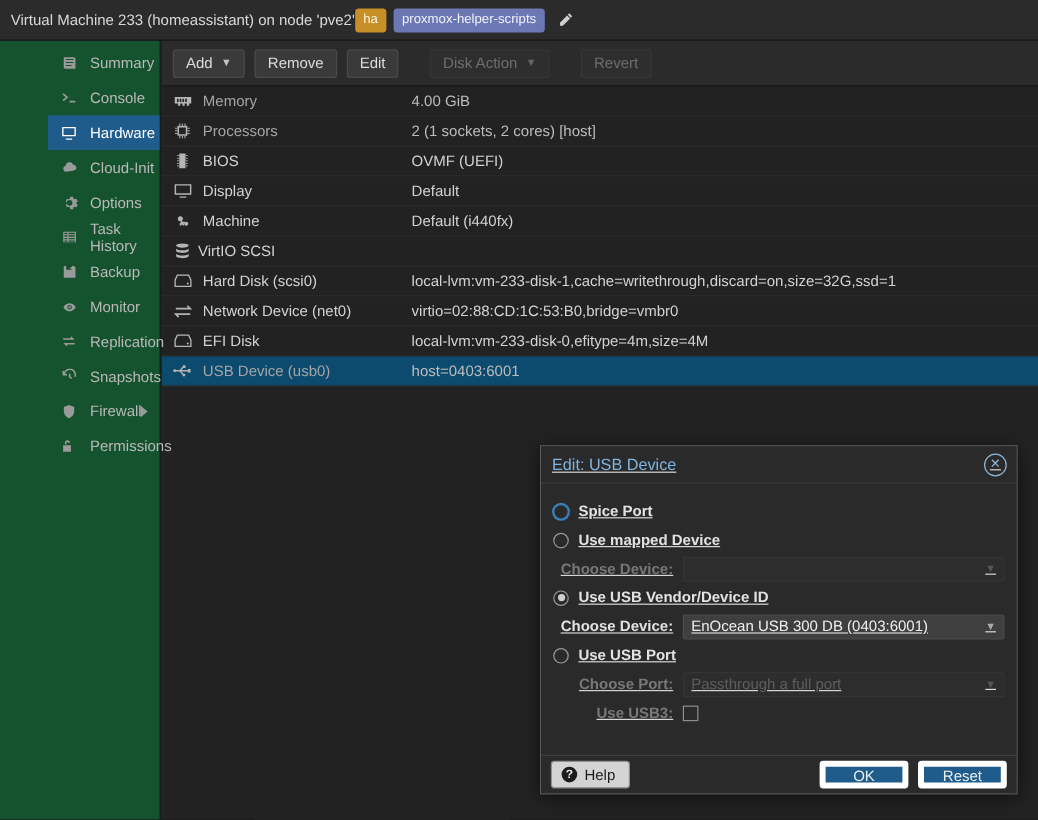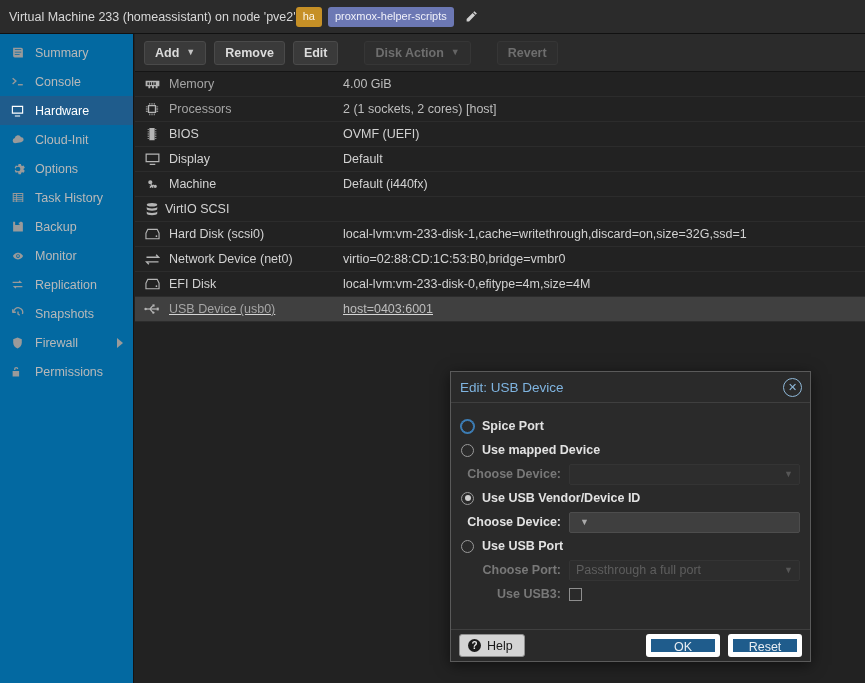--- a/index.html
+++ b/index.html
@@ -60,24 +60,25 @@
     width: 15px; height: 15px;
     display: flex; align-items: center; justify-content: center;
     cursor: pointer;
   }
 
   
   .sidebar {
     position: absolute;
     left: 0; top: 34px;
     width: 134px; height: 649px;
-    background: #0369a1;
+    background: #14532d;
     border-right: 1px solid #141414;
     box-sizing: border-box;
     padding-top: 4px;
+    padding-left: 40px;
   }
   .side-item {
     position: relative;
     height: 29px;
     display: flex;
     align-items: center;
     padding-left: 9px;
     box-sizing: border-box;
     color: #b9b9b9;
     font-size: 12.5px;
@@ -122,21 +123,20 @@
     border-radius: 3px;
     color: #dcdcdc;
     font-size: 12.5px;
     font-family: "Liberation Sans", sans-serif;
     padding: 0 10px;
     display: inline-flex;
     align-items: center;
     gap: 7px;
     cursor: pointer;
     white-space: nowrap;
-    font-weight: bold;
   }
   .tb-btn.disabled {
     color: #6e6e6e;
     border-color: #363636;
     background: #2e2e2e;
     cursor: default;
   }
   .tb-gap { width: 10px; }
   .caret { font-size: 9px; line-height: 1; opacity: .85; }
 
@@ -147,21 +147,21 @@
     width: 730px;
   }
   .hw-row {
     height: 25px;
     display: flex;
     align-items: center;
     border-bottom: 1px solid #2c2c2c;
     box-sizing: border-box;
     cursor: pointer;
   }
-  .hw-row.selected { background: #404040; text-decoration: underline; }
+  .hw-row.selected { background: #0c4a6e; }
   .hw-icon {
     width: 26px;
     flex: 0 0 26px;
     display: flex; align-items: center; justify-content: center;
     margin-left: 4px;
     color: #b5b5b5;
   }
   .hw-key {
     flex: 0 0 178px;
     color: #d2d2d2;
@@ -177,25 +177,26 @@
     font-size: 12.5px;
     white-space: nowrap;
     overflow: hidden;
   }
   .hw-val.dim { color: #bdbdbd; }
 
   
   .modal {
     position: absolute;
     left: 450px; top: 371px;
-    width: 361px; height: 291px;
+    width: 398px; height: 291px;
     background: #2a2a2a;
     border: 1px solid #5a5a5a;
     box-sizing: border-box;
     box-shadow: 0 3px 14px rgba(0,0,0,.55);
+    text-decoration: underline;
   }
   .modal-head {
     height: 31px;
     background: #2a2a2a;
     border-bottom: 1px solid #3f3f3f;
     display: flex;
     align-items: center;
     padding: 0 8px 0 9px;
     box-sizing: border-box;
   }
@@ -663,20 +664,21 @@
       </div>
 
       <div class="form-row radio-row">
         <span class="radio checked"></span>
         <span class="radio-label">Use USB Vendor/Device ID</span>
       </div>
 
       <div class="form-row">
         <span class="field-label">Choose Device:</span>
         <span class="combo">
+          <span class="combo-text">EnOcean USB 300 DB (0403:6001)</span>
           <span class="combo-caret">▼</span>
         </span>
       </div>
 
       <div class="form-row radio-row">
         <span class="radio"></span>
         <span class="radio-label">Use USB Port</span>
       </div>
 
       <div class="form-row">

